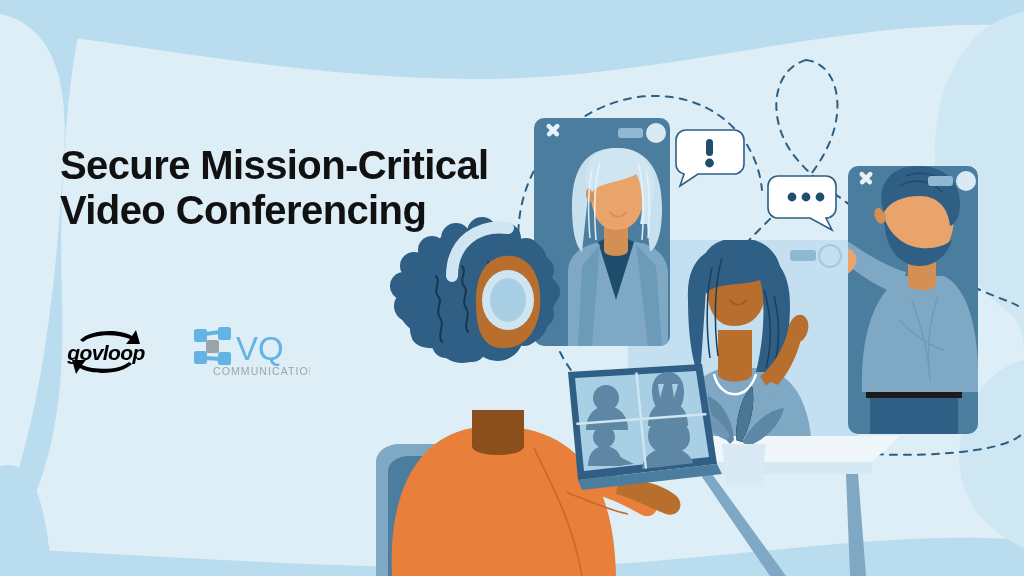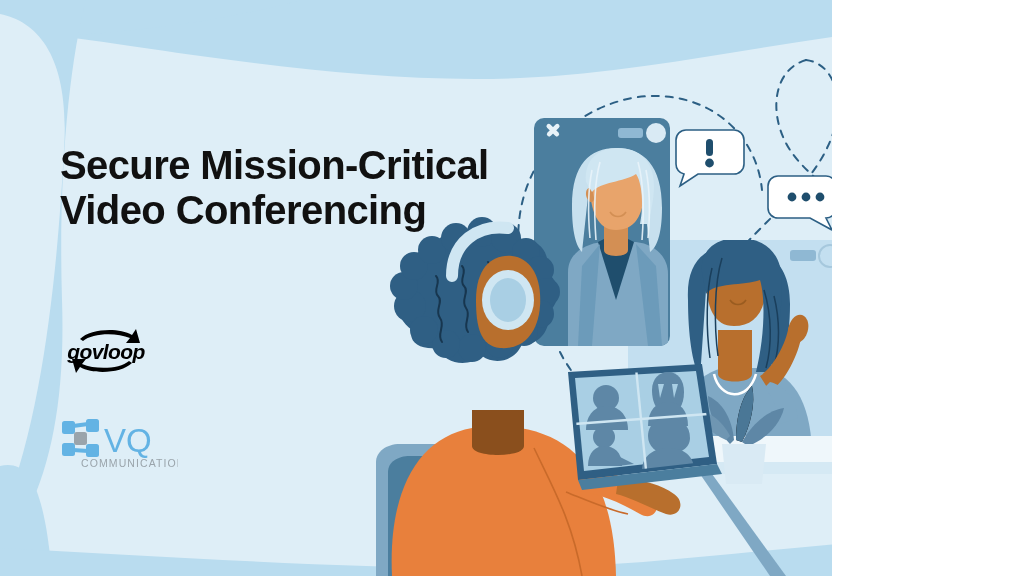--- a/index.html
+++ b/index.html
@@ -3,21 +3,21 @@
 <meta charset="utf-8">
 <title>Secure Mission-Critical Video Conferencing</title>
 <style>
   html, body {
     margin: 0;
     padding: 0;
     background: #ffffff;
   }
   #cover {
     position: relative;
-    width: 832px;
+    width: 1024px;
     height: 576px;
     overflow: hidden;
     background: #f0abfc;
     font-family: "Liberation Sans", sans-serif;
   }
   #bg-svg, #art-svg {
     position: absolute;
     top: 0;
     left: 0;
     width: 1024px;
@@ -47,23 +47,23 @@
     font-weight: normal;
     letter-spacing: 0.1px;
     color: #1b1b1b;
     margin: 26px 0 0 0;
   }
   .logo-row {
     position: absolute;
     left: 60px;
     top: 325px;
     display: flex;
+    align-items: center;
     gap: 40px;
     z-index: 5;
-    flex-direction: column;
   }
   .govloop-logo { display: block; }
   .vq-logo { display: block; }
 </style>
 </head>
 <body>
 
 <div id="cover">
 
   <svg id="bg-svg" viewBox="0 0 1024 576" xmlns="http://www.w3.org/2000/svg">

